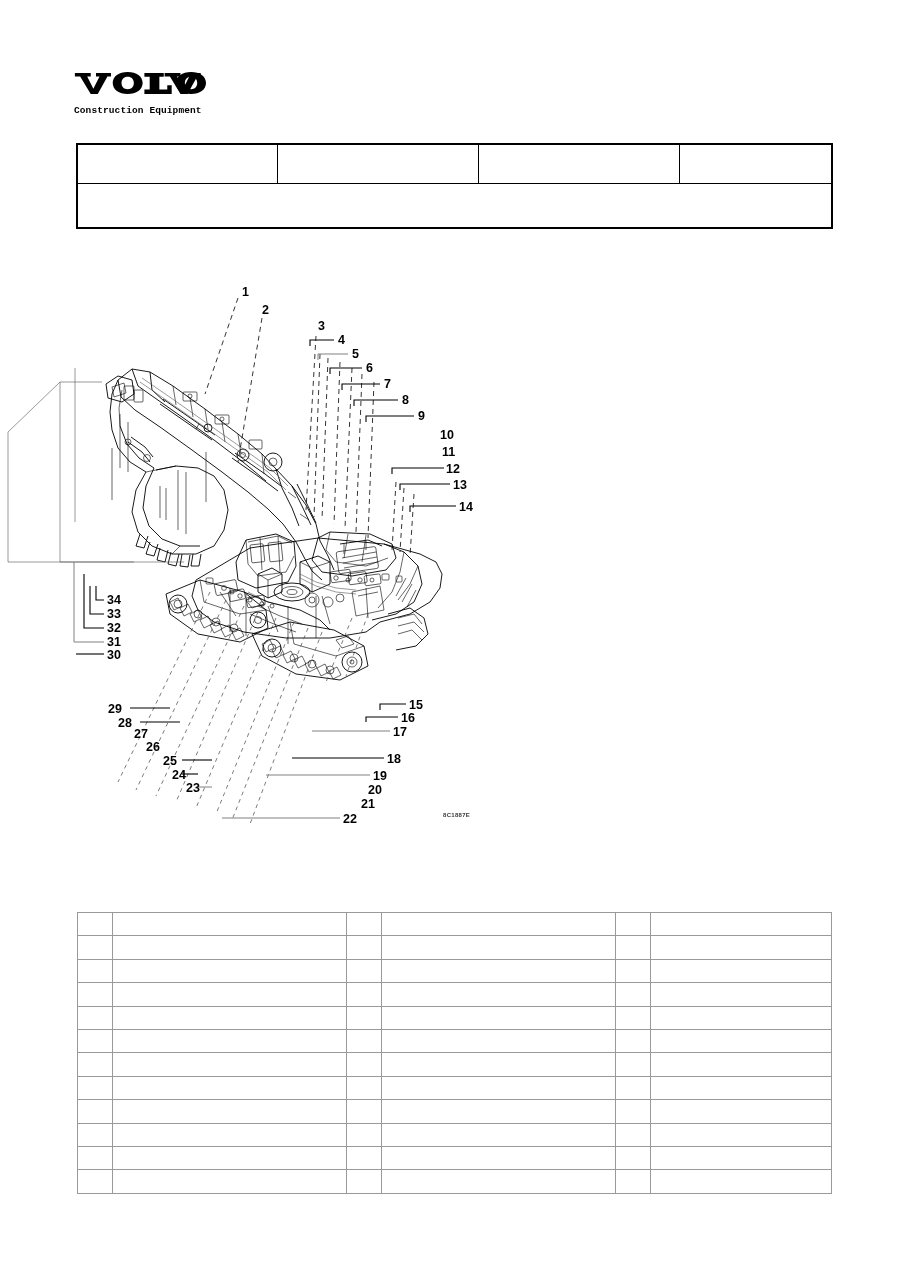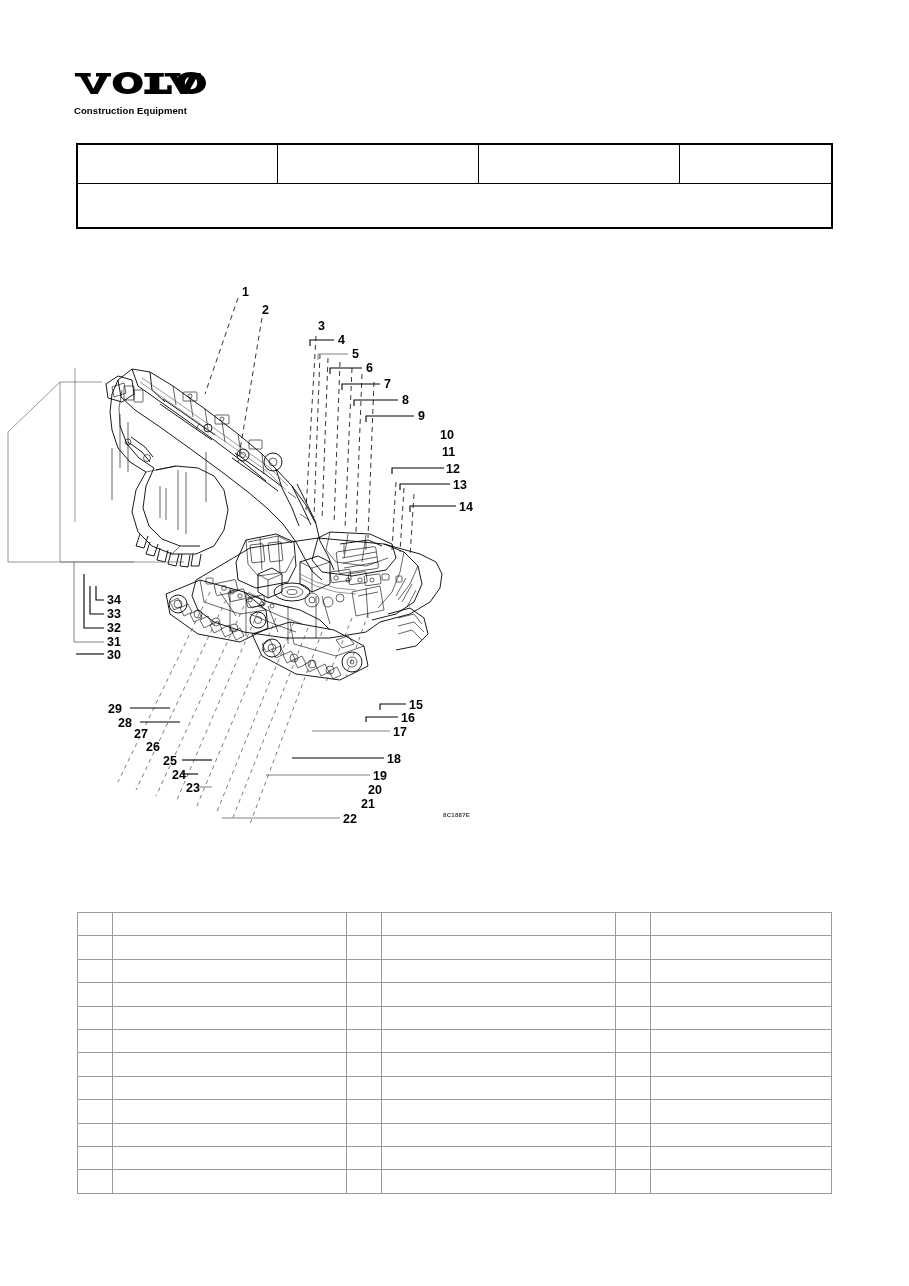--- a/index.html
+++ b/index.html
@@ -29,21 +29,21 @@
     width: 132px;
     height: 30px;
   }
   .brand-tagline {
     display: block;
     margin-top: 7px;
     font-size: 9.5px;
     font-weight: bold;
     letter-spacing: 0.1px;
     color: #000;
-    font-family: Liberation Sans, sans-serif;
+    font-family: Liberation Mono, monospace;
   }
 
   
   .header-table {
     position: absolute;
     left: 76px;
     top: 143px;
     width: 757px;
     border-collapse: collapse;
     border: 2.5px solid #000;

